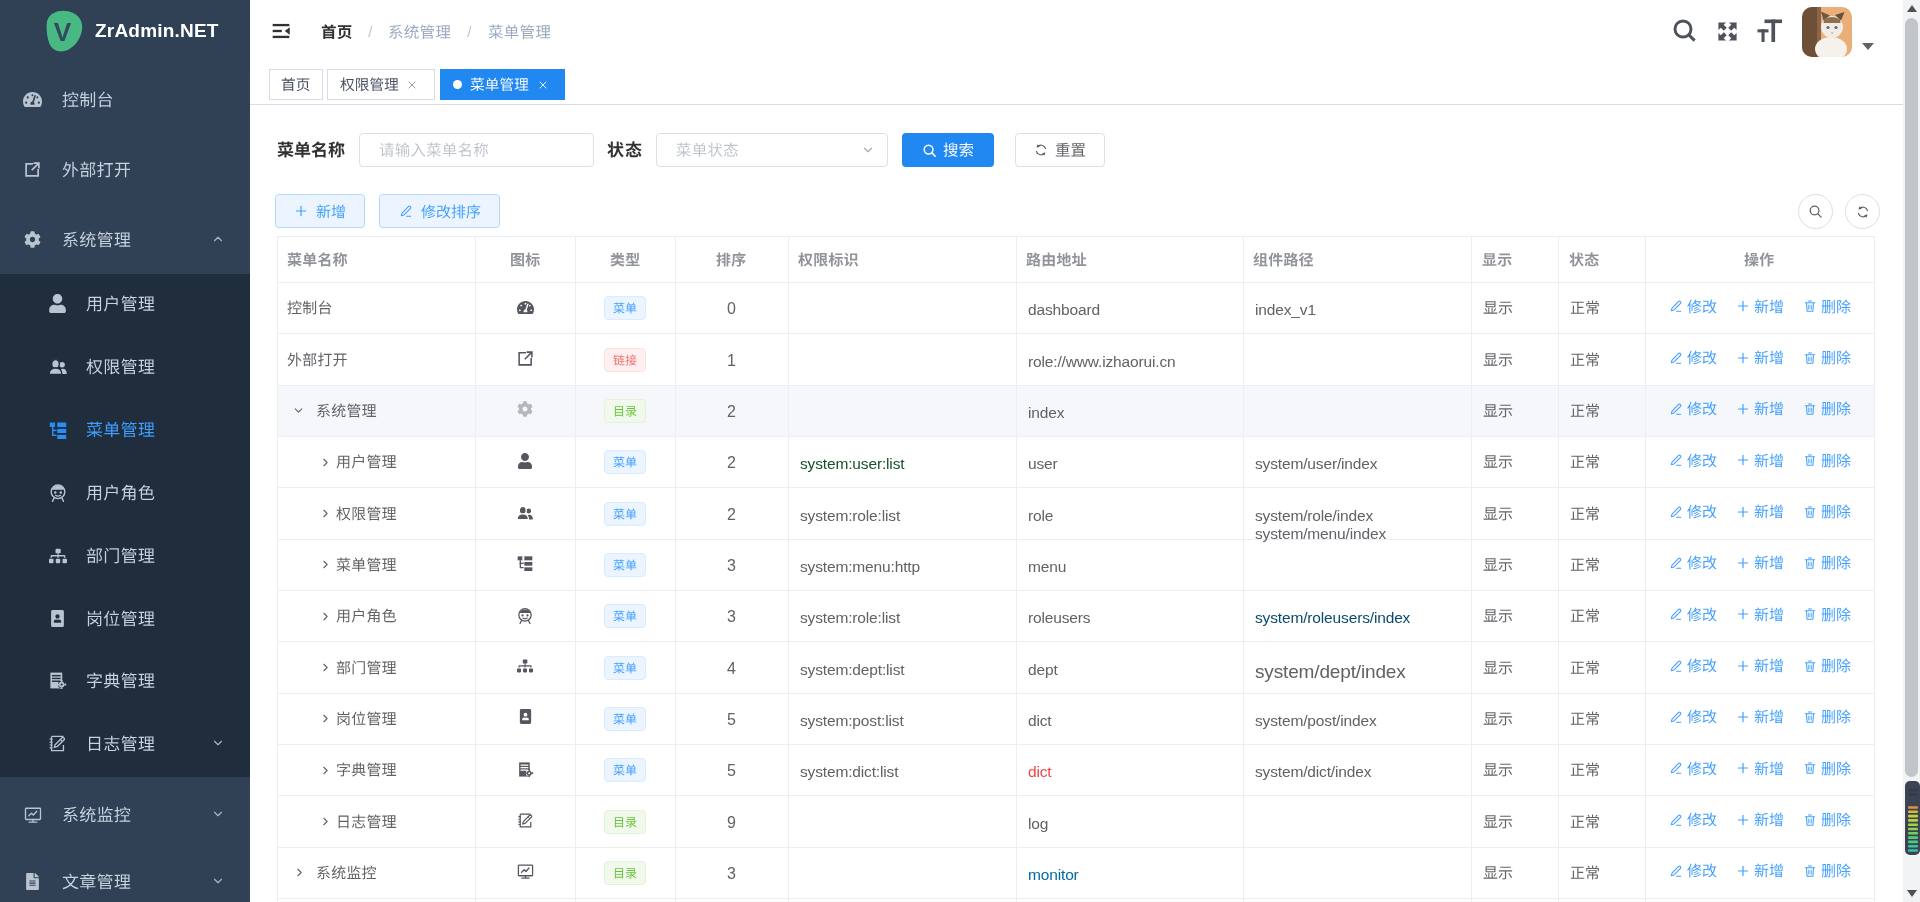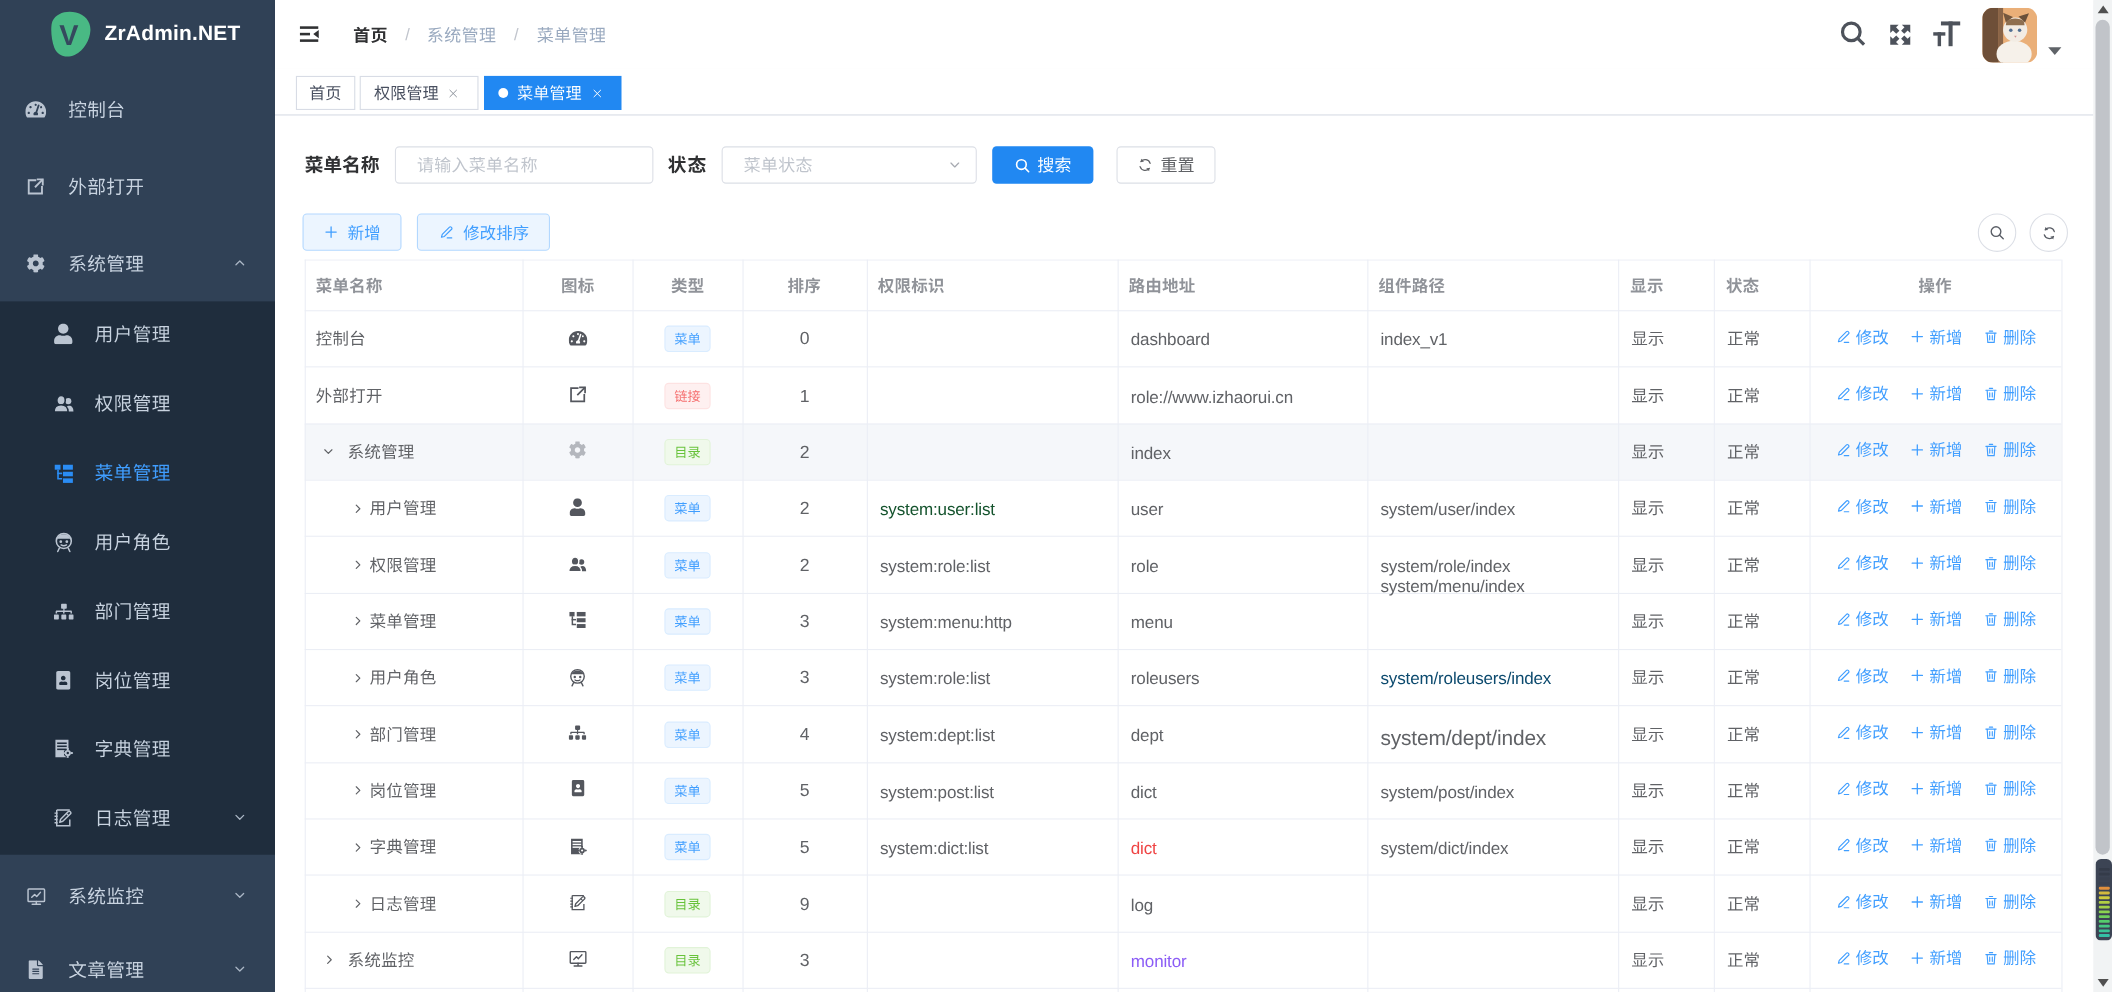--- a/index.html
+++ b/index.html
@@ -1427,21 +1427,21 @@
       <path d="M12 18 v3 M7 21.5 h10" stroke-linecap="round"></path>
     </svg>
   </div>
 <div style="position:absolute;left:604px;top:860.8px;width:42px;height:24px;background:#f0f9eb;border:1px solid #e1f3d8;border-radius:4px;box-sizing:border-box;display:flex;align-items:center;justify-content:center">
     <svg style="width:24.0px;height:12px;flex:none;" viewBox="0 0 2000 1000" fill="#67c23a">
       <use href="#r76ee"></use>
       <use href="#r5f55" x="1000"></use>
     </svg>
   </div>
 <div style="position:absolute;left:675px;top:865.8px;width:113px;text-align:center;font-size:16px;color:#606266;line-height:16px">3</div>
-<div style="position:absolute;left:1028px;top:865.8px;font-size:15.5px;letter-spacing:-0.15px;color:#8b5cf6">monitor</div>
+<div style="position:absolute;left:1028px;top:865.8px;font-size:15.5px;letter-spacing:-0.15px;color:#0369a1">monitor</div>
 <div style="position:absolute;left:1483px;top:864.8px">
     <svg style="width:30.0px;height:15px;flex:none;" viewBox="0 0 2000 1000" fill="#606266">
       <use href="#r663e"></use>
       <use href="#r793a" x="1000"></use>
     </svg>
   </div>
 <div style="position:absolute;left:1570px;top:864.8px">
     <svg style="width:30.0px;height:15px;flex:none;" viewBox="0 0 2000 1000" fill="#606266">
       <use href="#r6b63"></use>
       <use href="#r5e38" x="1000"></use>

